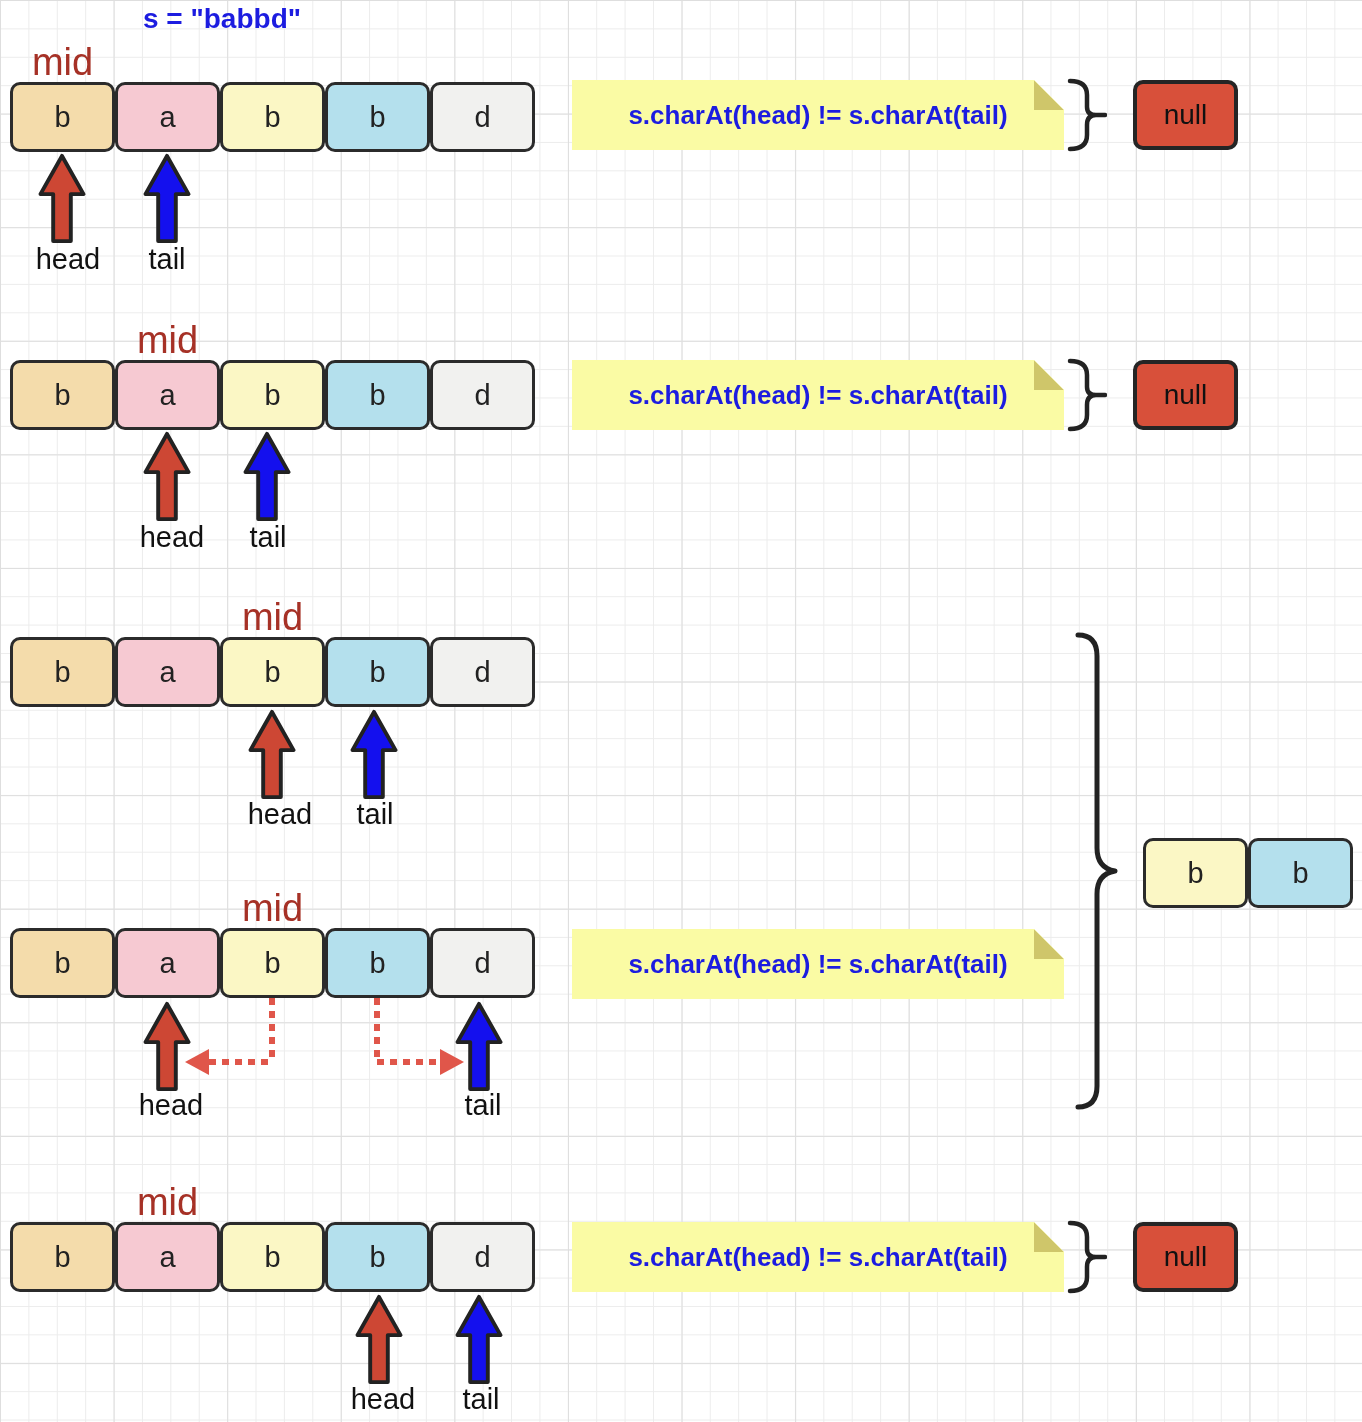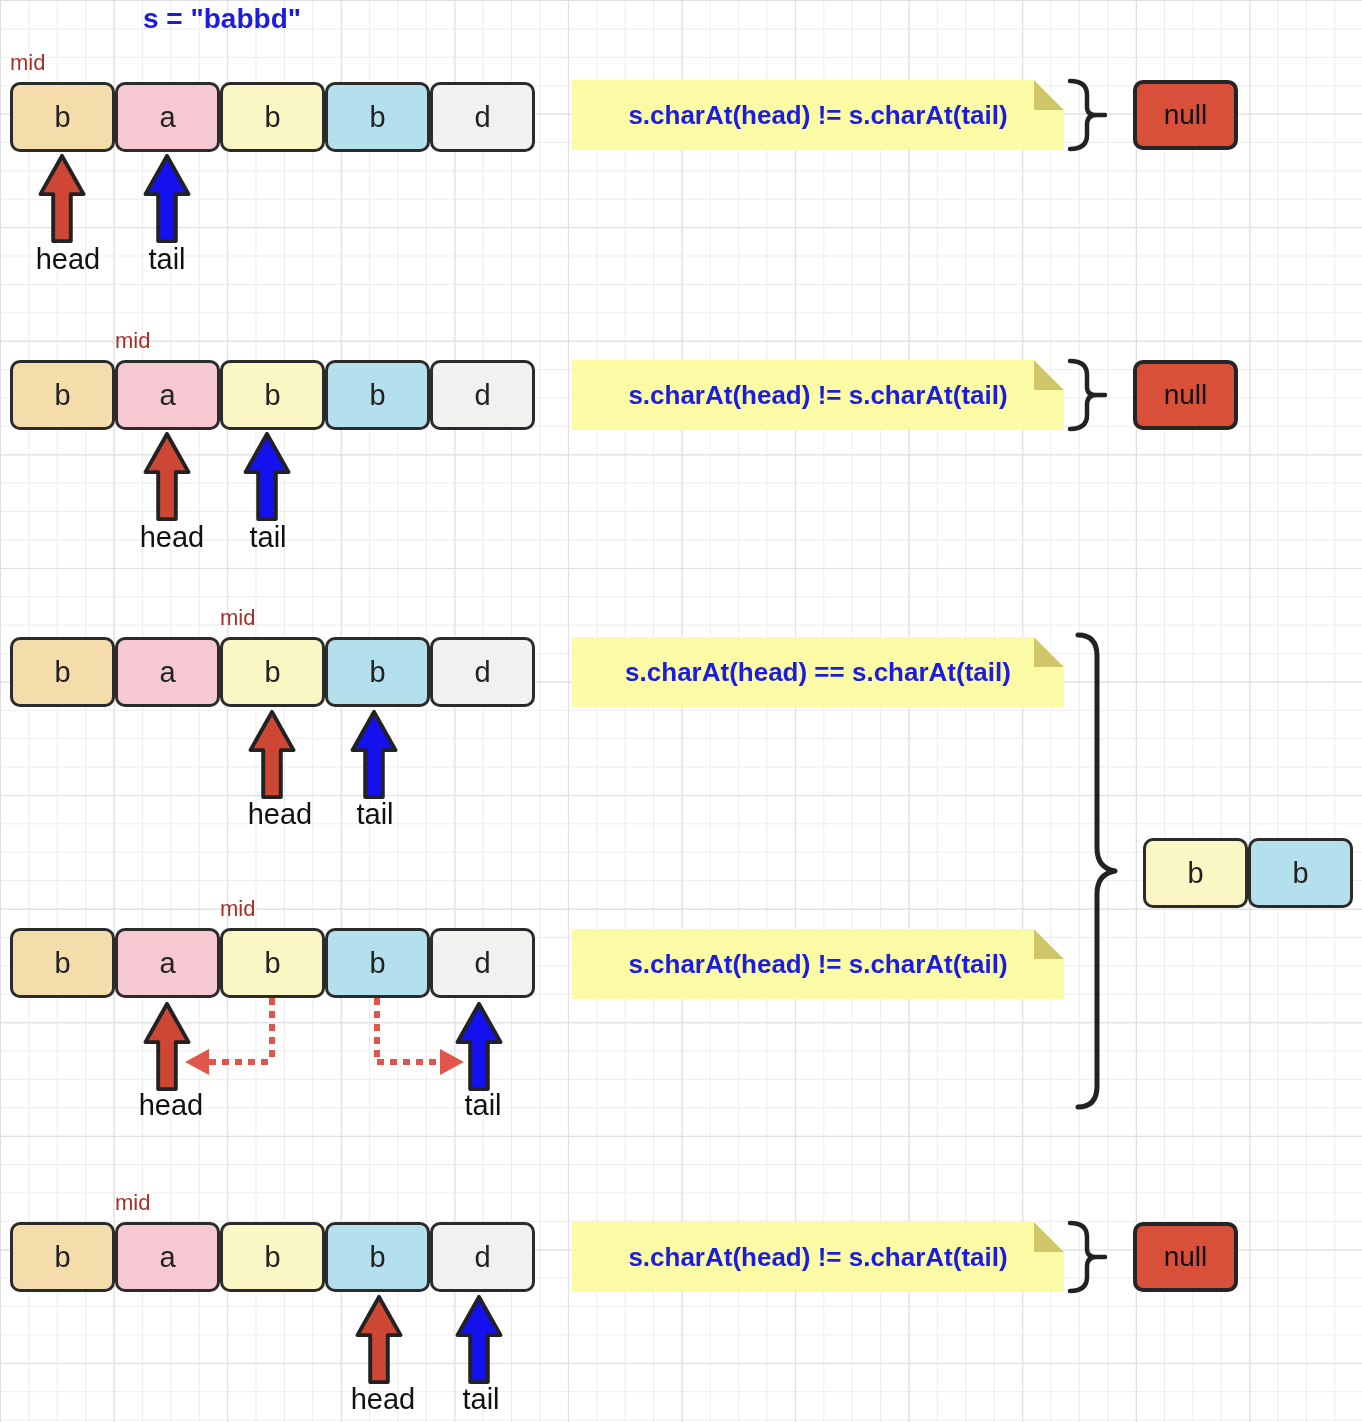--- a/index.html
+++ b/index.html
@@ -15,22 +15,22 @@
       linear-gradient(to bottom, #ececec 1px, transparent 1px);
     background-size:113.6px 113.6px,113.6px 113.6px,28.4px 28.4px,28.4px 28.4px;
     overflow:hidden;
   }
   .abs{position:absolute;}
   .title{
     font-size:28px;font-weight:bold;color:var(--text_blue,#1c1ce0);
     white-space:nowrap;
   }
   .midlabel{
-    width:105px;height:33px;line-height:33px;text-align:left;
-    font-size:22px;color:var(--mid_red,#a63126);
+    width:105px;height:33px;line-height:33px;text-align:center;
+    font-size:38px;color:var(--mid_red,#a63126);
   }
   .cellrow{display:flex;left:10px;}
   .cell{
     width:105px;height:70px;box-sizing:border-box;
     border:3px solid #2b2b2b;border-radius:10px;
     display:flex;align-items:center;justify-content:center;
     font-size:29px;color:#222;
   }
   .c0{background:var(--cell_wheat,#f4dcab);}
   .c1{background:var(--cell_pink,#f6c9d2);}
@@ -140,24 +140,20 @@
     <div class="cell c4">d</div>
   </div>
   <svg class="abs arrow red" style="left:246px;top:708px;" viewBox="0 0 52 95">
       <path d="M26 4 L48 43 L35 43 L35 91 L17 91 L17 43 L4 43 Z"></path>
     </svg>
   <svg class="abs arrow blue" style="left:348px;top:708px;" viewBox="0 0 52 95">
       <path d="M26 4 L48 43 L35 43 L35 91 L17 91 L17 43 L4 43 Z"></path>
     </svg>
   <div class="abs ptrlabel" style="left:225px;top:798px;">head</div>
   <div class="abs ptrlabel" style="left:320px;top:798px;">tail</div>
-  <div class="abs note" style="left:572px;top:637px;">
-    <span class="notetext">s.charAt(head) == s.charAt(tail)</span>
-    <span class="fold"></span>
-  </div>
 
   <svg class="abs brace" style="left:1071px;top:630px;" width="48" height="482" viewBox="0 0 48 482">
     <path d="M7 5 Q26 5 26 26 L26 218 Q26 238 44 241 Q26 244 26 264 L26 456 Q26 477 7 477" stroke-width="5"></path>
   </svg>
 
   <div class="abs cellrow" style="left:1143px;top:838px;">
     <div class="cell c2">b</div>
     <div class="cell c3">b</div>
   </div>
 

